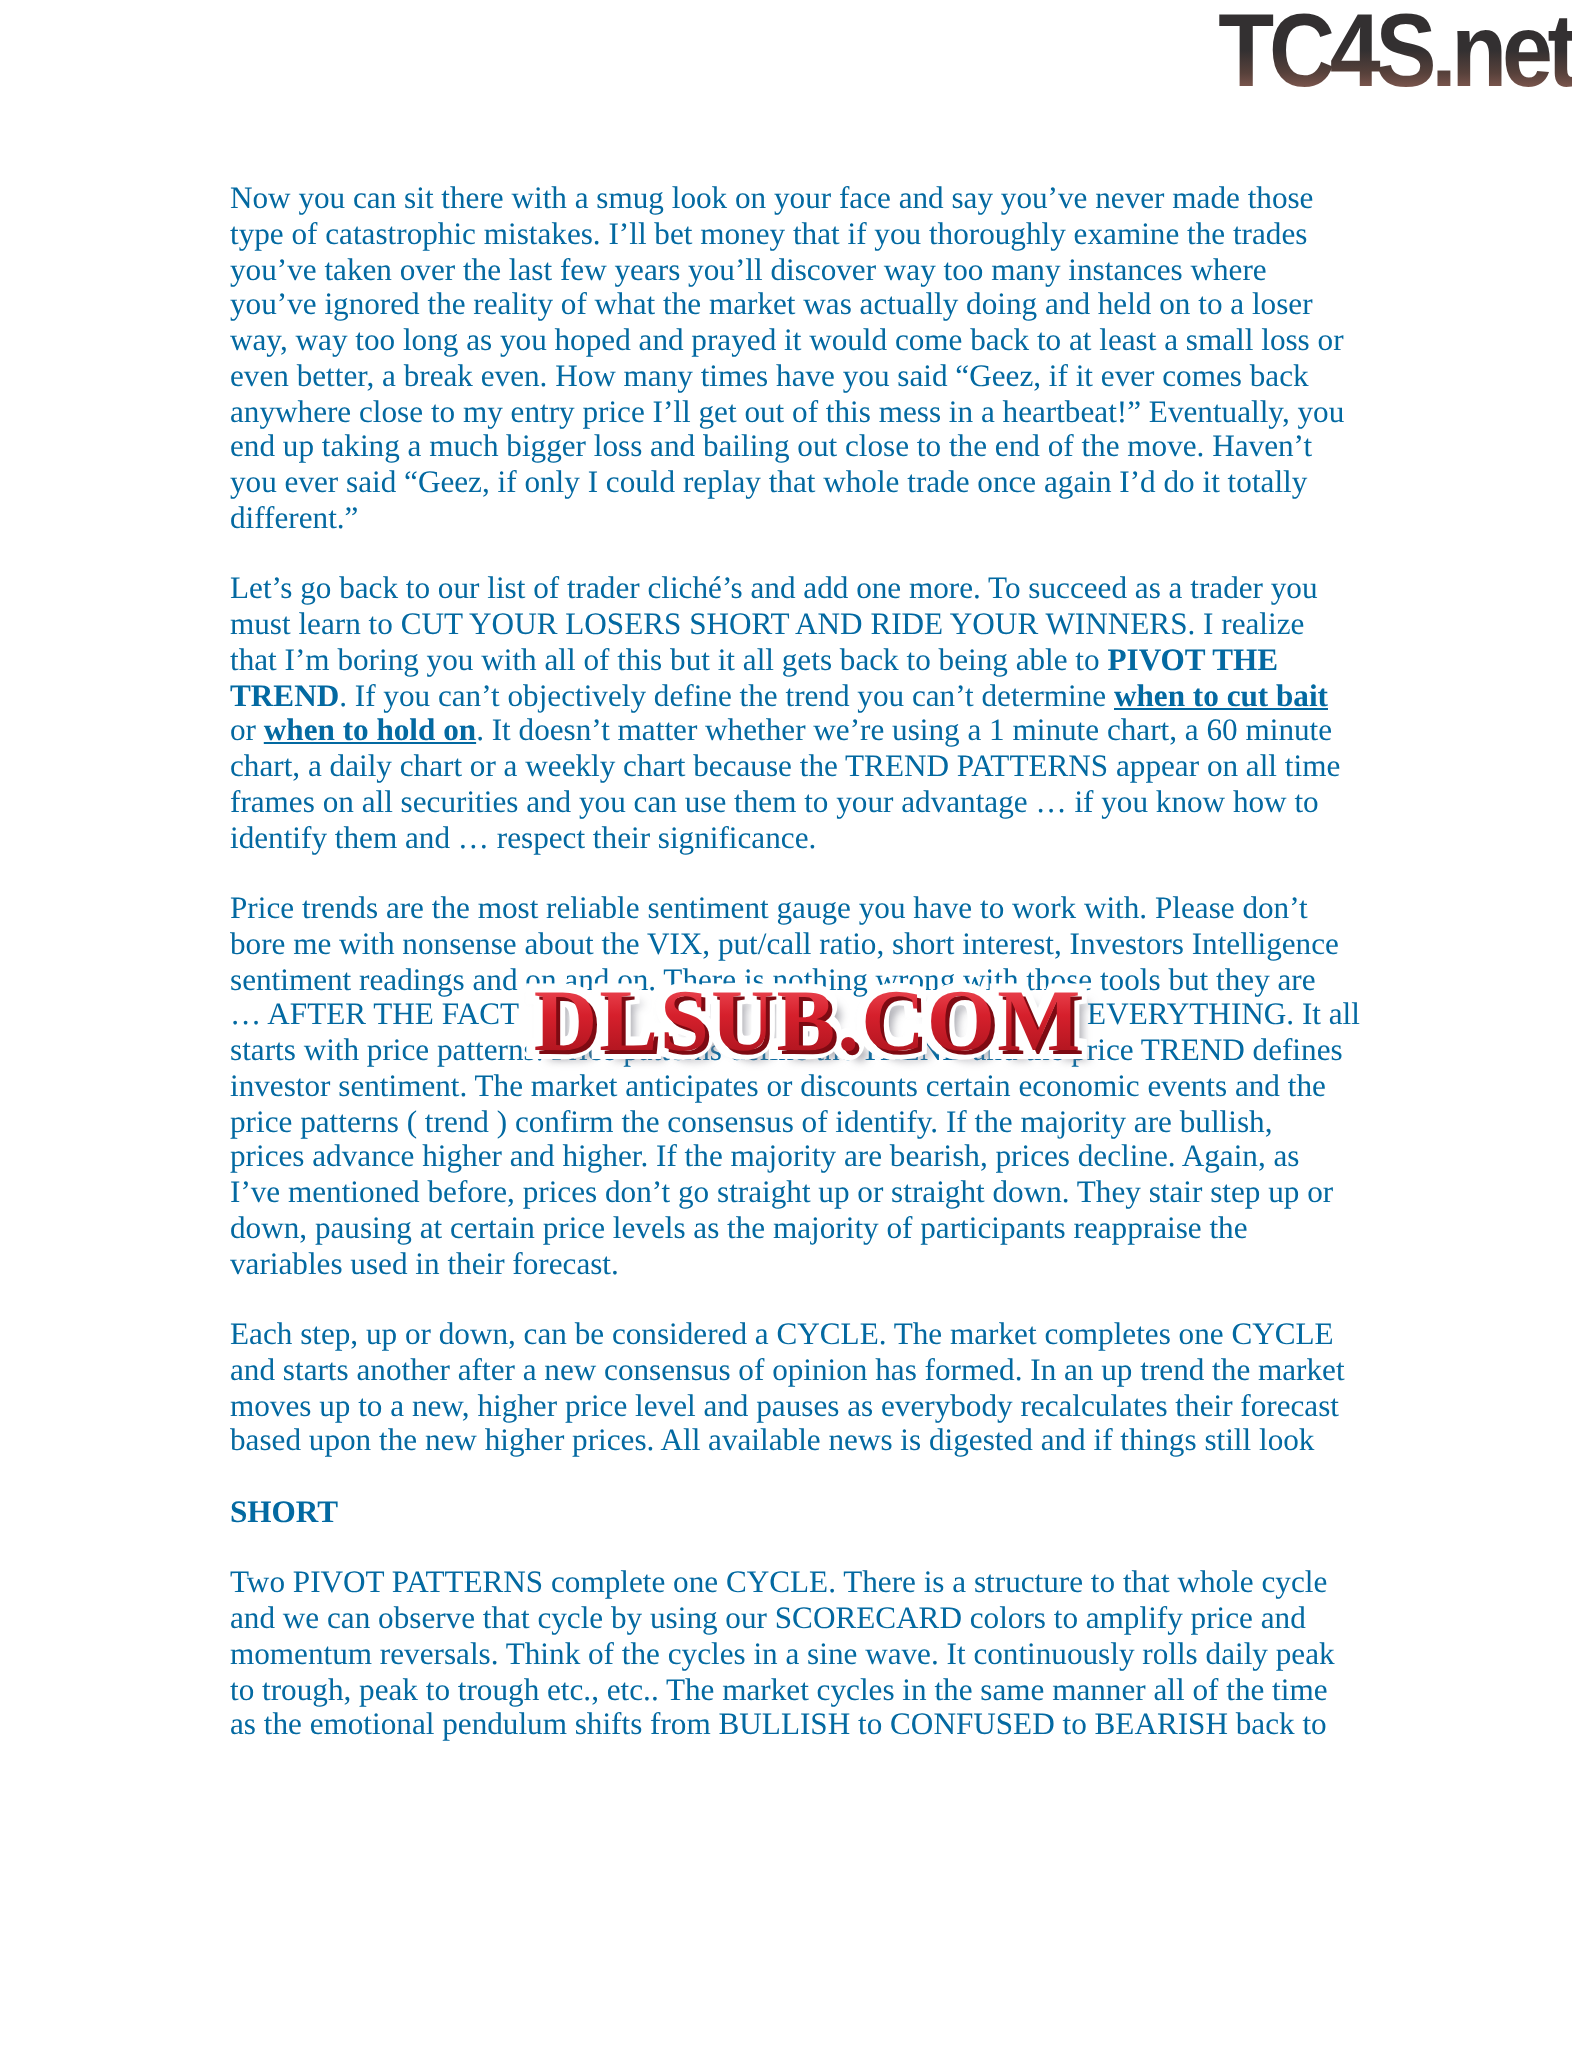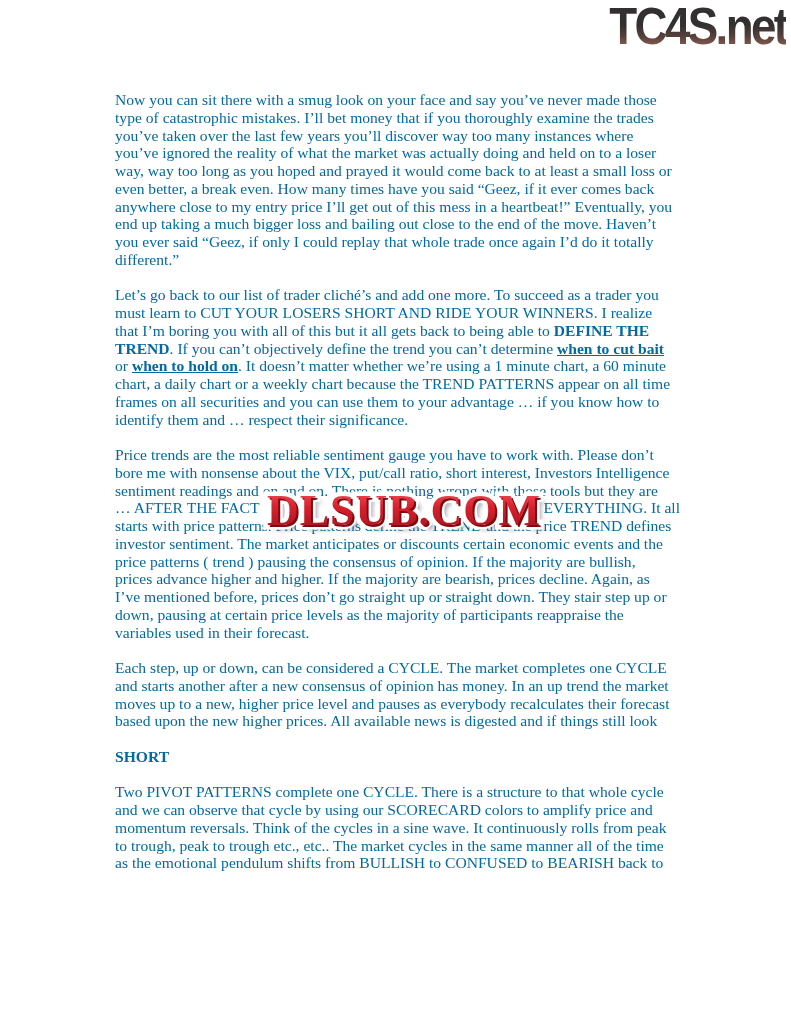--- a/index.html
+++ b/index.html
@@ -68,53 +68,53 @@
         <div class="line">way, way too long as you hoped and prayed it would come back to at least a small loss or</div>
         <div class="line">even better, a break even. How many times have you said “Geez, if it ever comes back</div>
         <div class="line">anywhere close to my entry price I’ll get out of this mess in a heartbeat!” Eventually, you</div>
         <div class="line">end up taking a much bigger loss and bailing out close to the end of the move. Haven’t</div>
         <div class="line">you ever said “Geez, if only I could replay that whole trade once again I’d do it totally</div>
         <div class="line">different.”</div>
       </div>
       <div class="para">
         <div class="line">Let’s go back to our list of trader cliché’s and add one more. To succeed as a trader you</div>
         <div class="line">must learn to CUT YOUR LOSERS SHORT AND RIDE YOUR WINNERS. I realize</div>
-        <div class="line">that I’m boring you with all of this but it all gets back to being able to <b>DEFINE THE</b></div>
+        <div class="line">that I’m boring you with all of this but it all gets back to being able to <b>PIVOT THE</b></div>
         <div class="line"><b>TREND</b>. If you can’t objectively define the trend you can’t determine <b><u>when to cut bait</u></b></div>
         <div class="line">or <b><u>when to hold on</u></b>. It doesn’t matter whether we’re using a 1 minute chart, a 60 minute</div>
         <div class="line">chart, a daily chart or a weekly chart because the TREND PATTERNS appear on all time</div>
         <div class="line">frames on all securities and you can use them to your advantage … if you know how to</div>
         <div class="line">identify them and … respect their significance.</div>
       </div>
       <div class="para">
         <div class="line">Price trends are the most reliable sentiment gauge you have to work with. Please don’t</div>
         <div class="line">bore me with nonsense about the VIX, put/call ratio, short interest, Investors Intelligence</div>
         <div class="line">sentiment readings and on and on. There is nothing wrong with those tools but they are</div>
         <div class="line">… AFTER THE FACT<span class="gap" style="width: 284px;"></span>EVERYTHING. It all</div>
         <div class="line">starts with price patterns. Price patterns define the TREND and the price TREND defines</div>
         <div class="line">investor sentiment. The market anticipates or discounts certain economic events and the</div>
-        <div class="line">price patterns ( trend ) pausing the consensus of opinion. If the majority are bullish,</div>
+        <div class="line">price patterns ( trend ) confirm the consensus of identify. If the majority are bullish,</div>
         <div class="line">prices advance higher and higher. If the majority are bearish, prices decline. Again, as</div>
         <div class="line">I’ve mentioned before, prices don’t go straight up or straight down. They stair step up or</div>
         <div class="line">down, pausing at certain price levels as the majority of participants reappraise the</div>
         <div class="line">variables used in their forecast.</div>
       </div>
       <div class="para">
         <div class="line">Each step, up or down, can be considered a CYCLE. The market completes one CYCLE</div>
-        <div class="line">and starts another after a new consensus of opinion has money. In an up trend the market</div>
+        <div class="line">and starts another after a new consensus of opinion has formed. In an up trend the market</div>
         <div class="line">moves up to a new, higher price level and pauses as everybody recalculates their forecast</div>
         <div class="line">based upon the new higher prices. All available news is digested and if things still look</div>
       </div>
       <div class="para heading">
         <div class="line">SHORT</div>
       </div>
       <div class="para">
         <div class="line">Two PIVOT PATTERNS complete one CYCLE. There is a structure to that whole cycle</div>
         <div class="line">and we can observe that cycle by using our SCORECARD colors to amplify price and</div>
-        <div class="line">momentum reversals. Think of the cycles in a sine wave. It continuously rolls from peak</div>
+        <div class="line">momentum reversals. Think of the cycles in a sine wave. It continuously rolls daily peak</div>
         <div class="line">to trough, peak to trough etc., etc.. The market cycles in the same manner all of the time</div>
         <div class="line">as the emotional pendulum shifts from BULLISH to CONFUSED to BEARISH back to</div>
       </div>
     </main>
 
   <div class="stamp">
     <span class="stamp-halo">DLSUB.COM</span>
     <span class="stamp-bevel">DLSUB.COM</span>
     <span class="stamp-fill">DLSUB.COM</span>
   </div>

